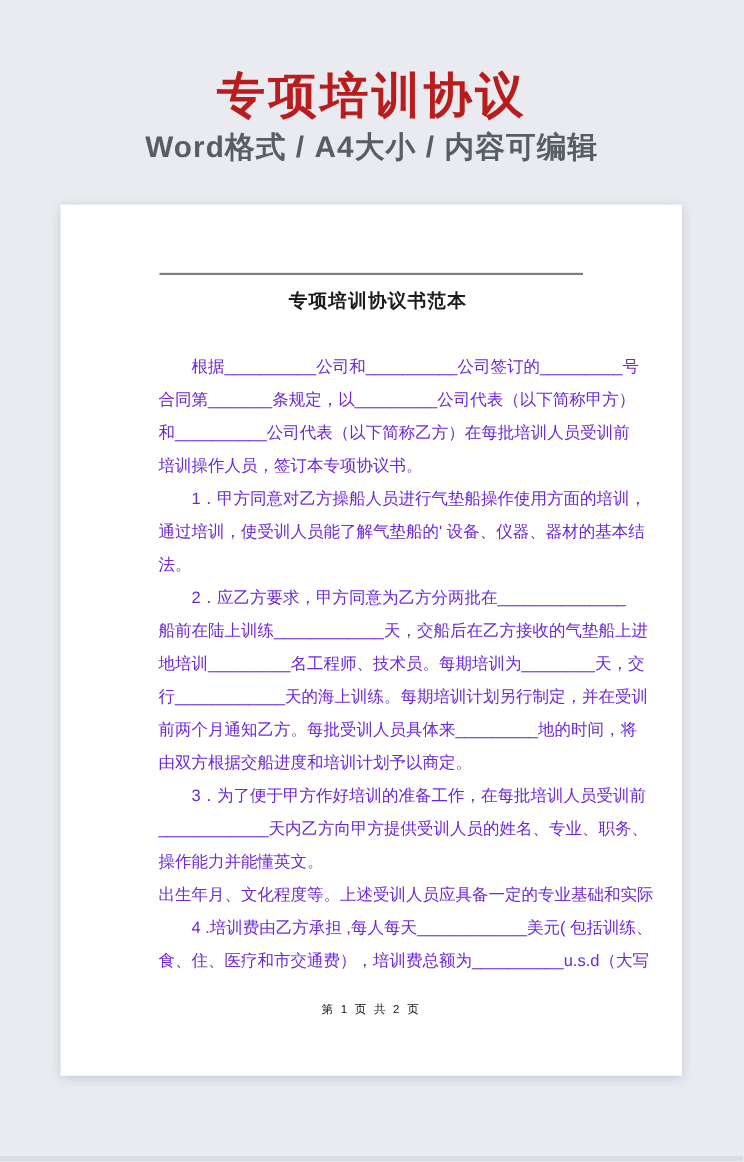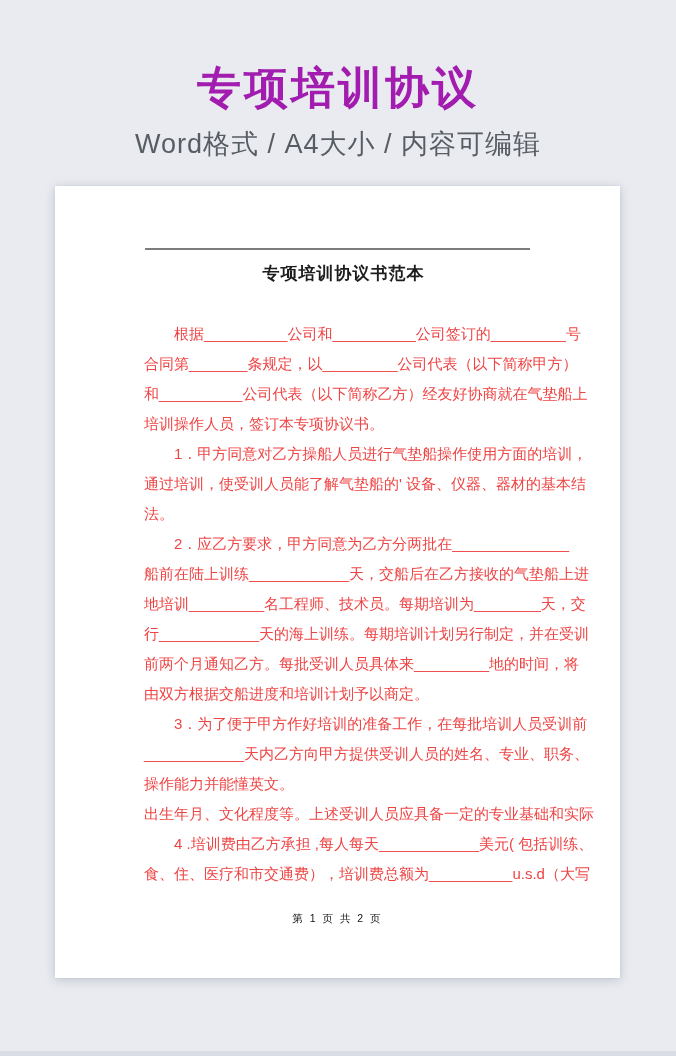--- a/index.html
+++ b/index.html
@@ -22,27 +22,27 @@
     top: 0; left: 0;
     width: 676px;
     text-align: center;
   }
   .hero h1 {
     margin: 64px 0 0 0;
     font-size: 44px;
     line-height: 48px;
     font-weight: 900;
     letter-spacing: 3px;
-    color: #a21caf;
+    color: #b91c1c;
   }
   .hero .sub {
-    margin-top: 16px;
+    margin-top: 6px;
     font-size: 27px;
     line-height: 32px;
-    font-weight: 400;
+    font-weight: 700;
     letter-spacing: 1px;
     color: #575d64;
   }
   
   .sheet {
     position: absolute;
     left: 55px;
     top: 186px;
     width: 565px;
     height: 792px;
@@ -68,21 +68,21 @@
     padding-left: 12px;
   }
   .doc-body {
     width: 387px;
     margin: 34px auto 0 auto;
   }
   .doc-body .line {
     height: 30px;
     line-height: 30px;
     font-size: 15px;
-    color: #ef4444;
+    color: #6d28d9;
     white-space: nowrap;
     overflow: visible;
   }
   .doc-body .line.indent {
     text-indent: 2em;
   }
   .page-num {
     position: absolute;
     top: 726px;
     left: 0;
@@ -115,21 +115,21 @@
   </header>
 
   <section class="sheet">
     <hr class="rule">
     <h2 class="doc-title">专项培训协议书范本</h2>
 
     <div class="doc-body">
 
       <div class="line indent">根据__________公司和__________公司签订的_________号</div>
       <div class="line">合同第_______条规定，以_________公司代表（以下简称甲方）</div>
-      <div class="line">和__________公司代表（以下简称乙方）经友好协商就在气垫船上</div>
+      <div class="line">和__________公司代表（以下简称乙方）在每批培训人员受训前</div>
       <div class="line">培训操作人员，签订本专项协议书。</div>
 
       <div class="line indent">1．甲方同意对乙方操船人员进行气垫船操作使用方面的培训，</div>
       <div class="line">通过培训，使受训人员能了解气垫船的' 设备、仪器、器材的基本结</div>
       <div class="line">法。</div>
 
       <div class="line indent">2．应乙方要求，甲方同意为乙方分两批在______________</div>
       <div class="line">船前在陆上训练____________天，交船后在乙方接收的气垫船上进</div>
       <div class="line">地培训_________名工程师、技术员。每期培训为________天，交</div>
       <div class="line">行____________天的海上训练。每期培训计划另行制定，并在受训</div>

